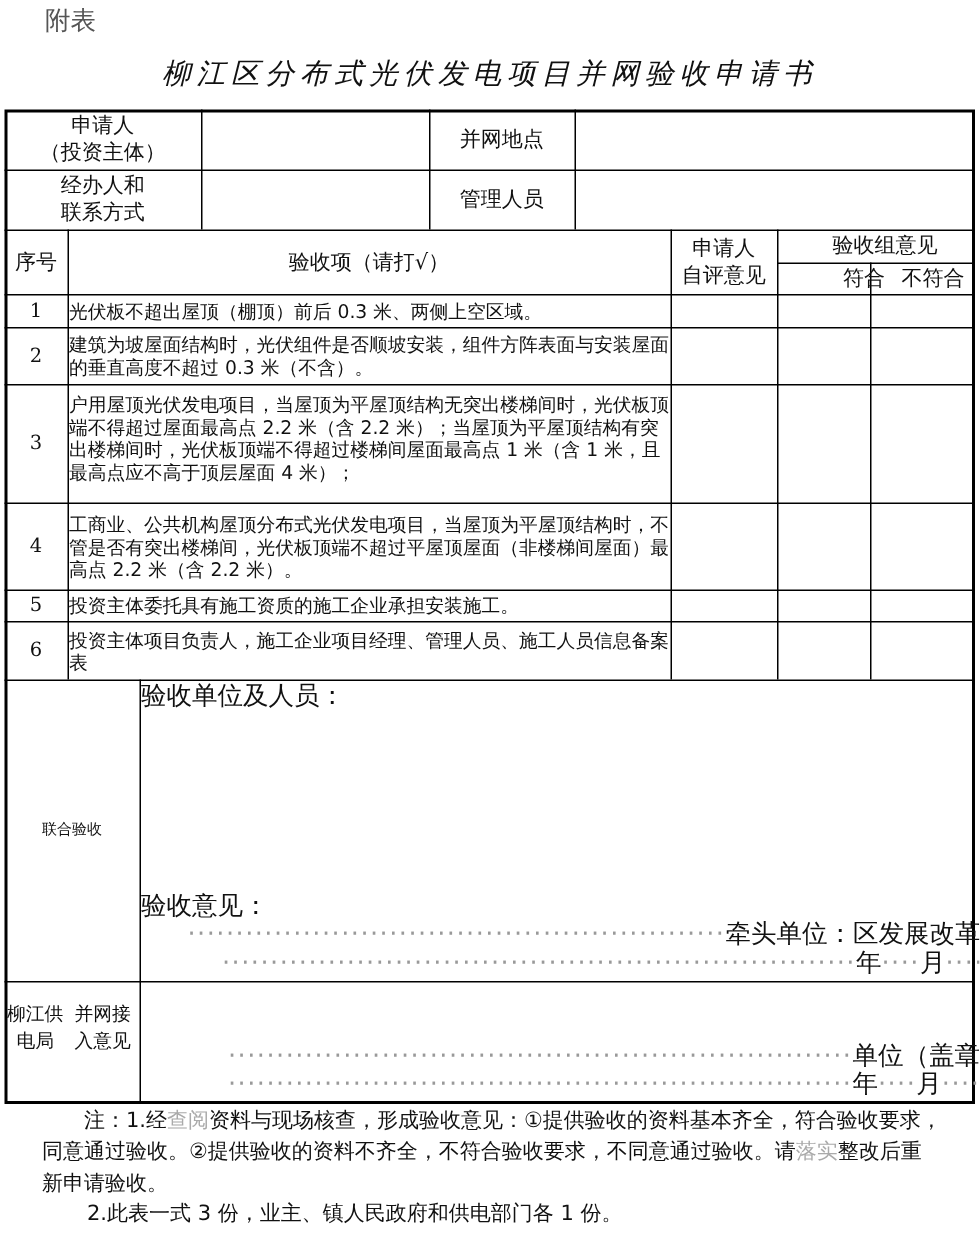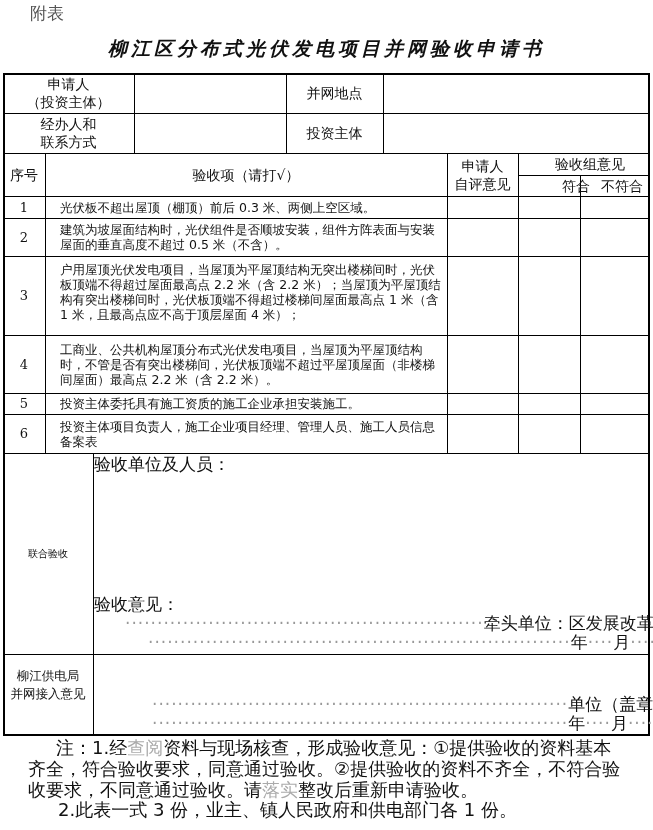--- a/index.html
+++ b/index.html
@@ -1,28 +1,28 @@
 <!DOCTYPE html>
 <html><head>
 <meta charset="utf-8">
 <style>
   html,body{margin:0;padding:0;background:#fff;}
   body{width:653px;height:830px;position:relative;overflow:hidden;font-family:"DejaVu Sans","Liberation Sans",sans-serif;color:#111;}
   .abs{position:absolute;}
   .attach{left:30px;top:2px;font-size:17px;color:#555;font-family:"DejaVu Serif",serif;}
-  .title{left:0;width:653px;top:36px;text-align:center;font-size:19px;font-weight:bold;letter-spacing:4px;font-family:"DejaVu Serif",serif;font-style:italic;}
+  .title{left:0;width:653px;top:36px;text-align:center;font-size:19px;font-weight:normal;letter-spacing:4px;font-family:"DejaVu Serif",serif;font-style:italic;}
   .tbl{left:3px;top:73px;width:647px;height:663px;border:2px solid #000;box-sizing:border-box;}
   .h{position:absolute;height:0;border-top:1px solid #000;}
   .v{position:absolute;width:0;border-left:1px solid #000;}
   .cell{position:absolute;display:flex;align-items:center;justify-content:center;text-align:center;font-size:14px;line-height:18px;box-sizing:border-box;}
-  .item{position:absolute;font-size:12.5px;line-height:15px;left:45px;width:402px;display:flex;align-items:center;padding-left:15px;box-sizing:border-box;}
+  .item{position:absolute;font-size:12.5px;line-height:15px;left:45px;width:402px;display:flex;align-items:center;padding-left:1px;box-sizing:border-box;}
   .num{position:absolute;left:3px;width:42px;text-align:center;font-size:13px;font-family:"DejaVu Serif",serif;display:flex;align-items:center;justify-content:center;}
   .txt{position:absolute;font-size:17px;line-height:15px;white-space:nowrap;}
   .dots{color:#999;letter-spacing:1px;}
-  .note{position:absolute;font-size:18px;line-height:21px;left:28px;width:600px;}
+  .note{position:absolute;font-size:14px;line-height:21px;left:28px;width:600px;}
   .faint{color:#aaa;}
 </style>
 </head>
 <body>
 
 <div class="abs attach">附表</div>
 <div class="abs title">柳江区分布式光伏发电项目并网验收申请书</div>
 
 <div class="abs tbl"></div>
 
@@ -53,53 +53,53 @@
 </div>
 <div class="cell" style="left:134px;top:73px;width:152px;height:40px"></div>
 <div class="cell" style="left:286px;top:73px;width:97px;height:40px">并网地点</div>
 <div class="cell" style="left:383px;top:73px;width:267px;height:40px"></div>
 
 <div class="cell" style="left:3px;top:113px;width:131px;height:40px;flex-direction:column">
   <span>经办人和</span>
   <span>联系方式</span>
 </div>
 <div class="cell" style="left:134px;top:113px;width:152px;height:40px"></div>
-<div class="cell" style="left:286px;top:113px;width:97px;height:40px">投资主体</div>
+<div class="cell" style="left:286px;top:113px;width:97px;height:40px">管理人员</div>
 <div class="cell" style="left:383px;top:113px;width:267px;height:40px"></div>
 
 <div class="cell" style="left:3px;top:153px;width:42px;height:43px">序号</div>
 <div class="cell" style="left:45px;top:153px;width:402px;height:43px">验收项（请打√）</div>
 <div class="cell" style="left:447px;top:153px;width:71px;height:43px;flex-direction:column">
   <span>申请人</span>
   <span>自评意见</span>
 </div>
 <div class="cell" style="left:518px;top:153px;width:144px;height:22px">验收组意见</div>
 <div class="cell" style="left:545px;top:175px;width:62px;height:21px">符合</div>
 <div class="cell" style="left:580px;top:175px;width:84px;height:21px">不符合</div>
 
 <div class="num" style="top:196px;height:22px">1</div>
 <div class="item" style="top:196px;height:22px">光伏板不超出屋顶（棚顶）前后 0.3 米、两侧上空区域。</div>
 <div class="num" style="top:218px;height:38px">2</div>
-<div class="item" style="top:218px;height:38px">建筑为坡屋面结构时，光伏组件是否顺坡安装，组件方阵表面与安装屋面的垂直高度不超过 0.5 米（不含）。</div>
+<div class="item" style="top:218px;height:38px">建筑为坡屋面结构时，光伏组件是否顺坡安装，组件方阵表面与安装屋面的垂直高度不超过 0.3 米（不含）。</div>
 <div class="num" style="top:256px;height:79px">3</div>
 <div class="item" style="top:256px;height:79px;align-items:flex-start;padding-top:6px">户用屋顶光伏发电项目，当屋顶为平屋顶结构无突出楼梯间时，光伏板顶端不得超过屋面最高点 2.2 米（含 2.2 米）；当屋顶为平屋顶结构有突出楼梯间时，光伏板顶端不得超过楼梯间屋面最高点 1 米（含 1 米，且最高点应不高于顶层屋面 4 米）；</div>
 <div class="num" style="top:335px;height:58px">4</div>
 <div class="item" style="top:335px;height:58px">工商业、公共机构屋顶分布式光伏发电项目，当屋顶为平屋顶结构时，不管是否有突出楼梯间，光伏板顶端不超过平屋顶屋面（非楼梯间屋面）最高点 2.2 米（含 2.2 米）。</div>
 <div class="num" style="top:393px;height:21px">5</div>
 <div class="item" style="top:393px;height:21px">投资主体委托具有施工资质的施工企业承担安装施工。</div>
 <div class="num" style="top:414px;height:39px">6</div>
 <div class="item" style="top:414px;height:39px">投资主体项目负责人，施工企业项目经理、管理人员、施工人员信息备案表</div>
 
 <div class="cell" style="left:3px;top:453px;width:90px;height:201px;font-size:10px">联合验收</div>
 <div class="txt" style="left:94px;top:457px">验收单位及人员：</div>
 <div class="txt" style="left:94px;top:597px">验收意见：</div>
 <div class="txt" style="left:125px;top:616px"><span class="dots">························································</span><span>牵头单位：区发展改革局（盖章）</span></div>
 <div class="txt" style="left:148px;top:635px"><span class="dots">··································································</span><span>年</span><span class="dots">····</span><span>月</span><span class="dots">····</span><span>日</span></div>
 
-<div class="cell" style="left:3px;top:654px;width:90px;height:62px;flex-direction:column;font-size:12.5px">
+<div class="cell" style="left:3px;top:654px;width:90px;height:62px;flex-direction:row;font-size:12.5px">
   <span>柳江供电局</span>
   <span>并网接入意见</span>
 </div>
 <div class="txt" style="left:152px;top:697px"><span class="dots">·································································</span><span>单位（盖章）</span></div>
 <div class="txt" style="left:152px;top:716px"><span class="dots">·································································</span><span>年</span><span class="dots">····</span><span>月</span><span class="dots">····</span><span>日</span></div>
 
 <div class="note" style="top:737px;text-indent:28px"><span>注：1.经</span><span class="faint">查阅</span><span>资料与现场核查，形成验收意见：①提供验收的资料基本齐全，符合验收要求，同意通过验收。②提供验收的资料不齐全，不符合验收要求，不同意通过验收。请</span><span class="faint">落实</span><span>整改后重新申请验收。</span></div>
 <div class="note" style="top:799px;left:58px">2.此表一式 3 份，业主、镇人民政府和供电部门各 1 份。</div>
 
 </body></html>

